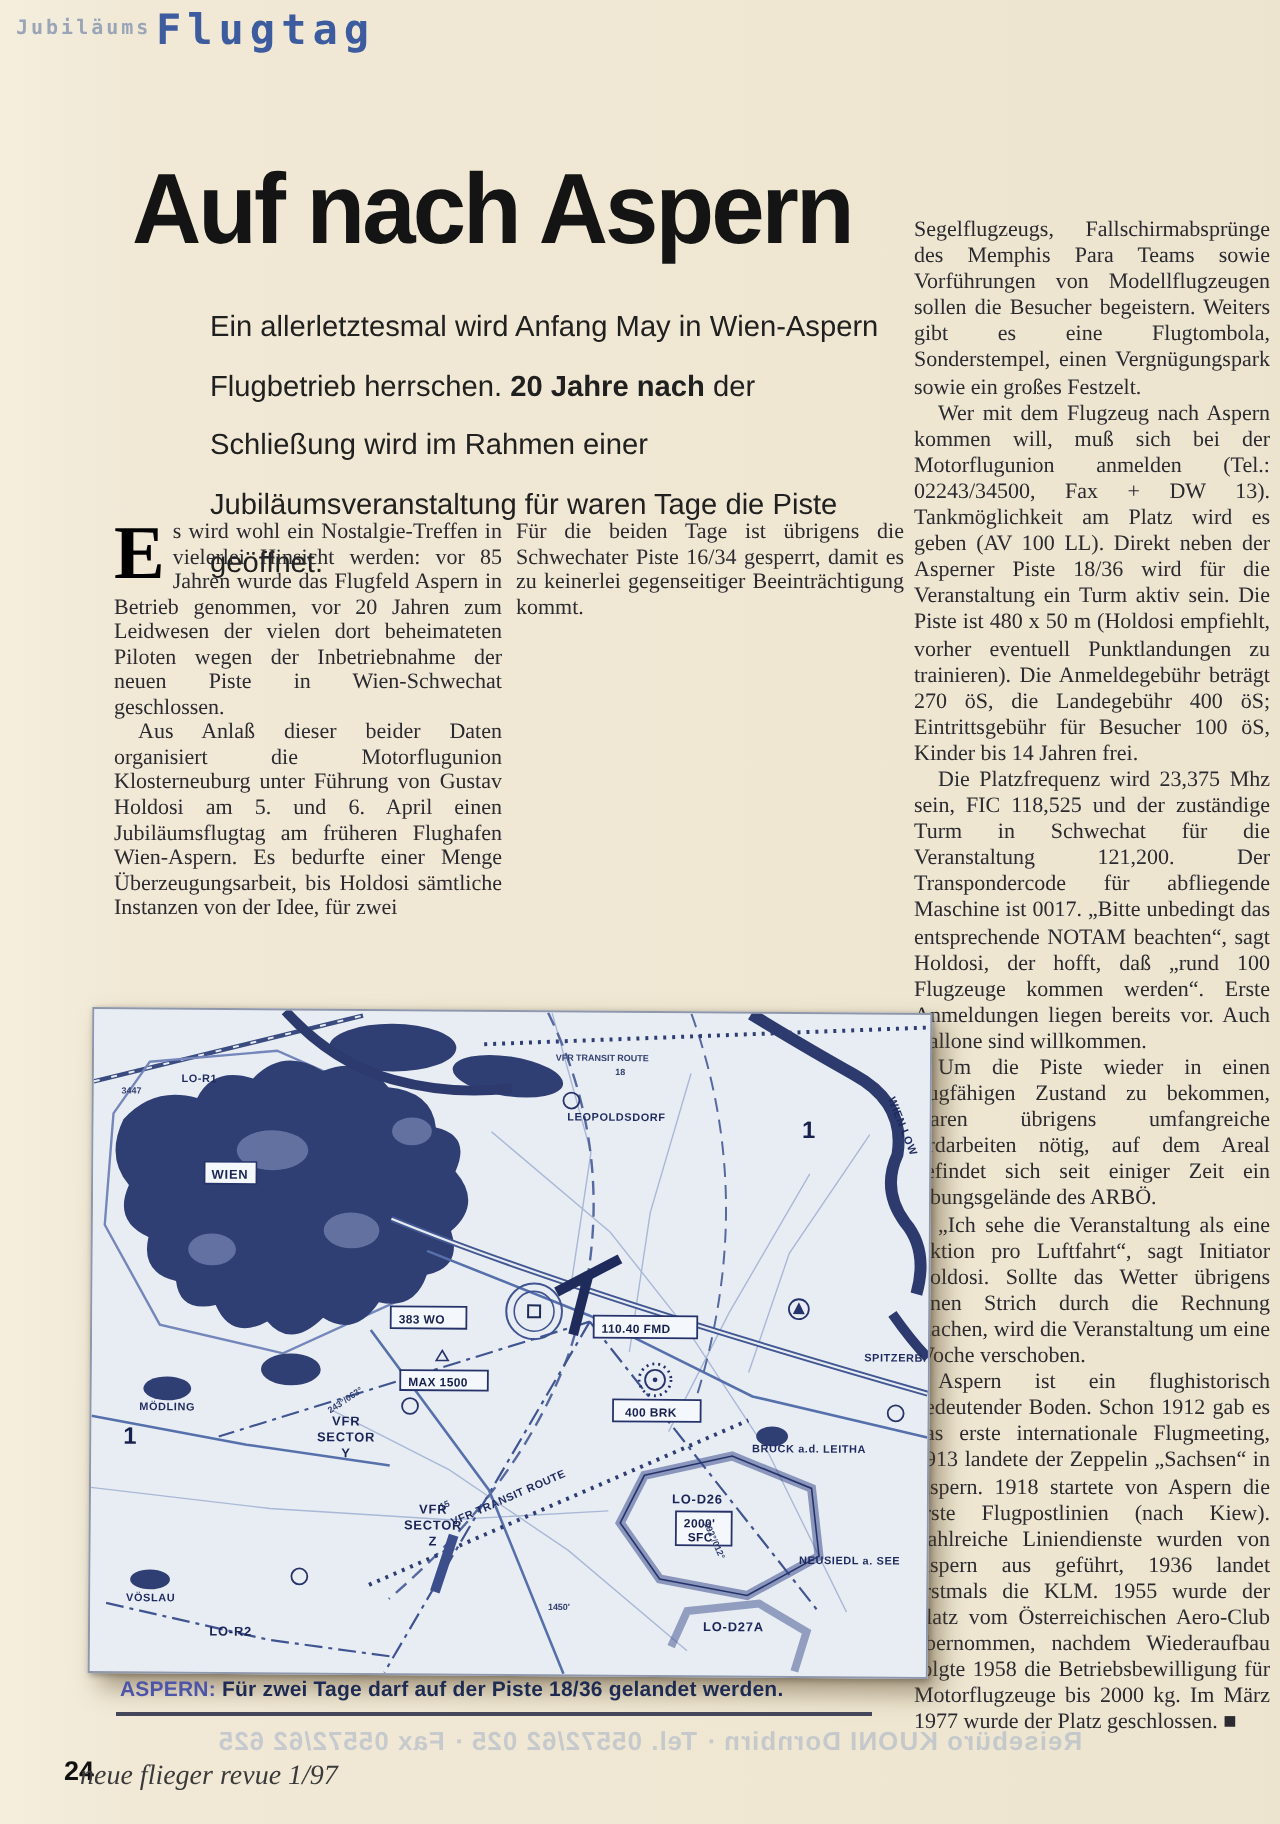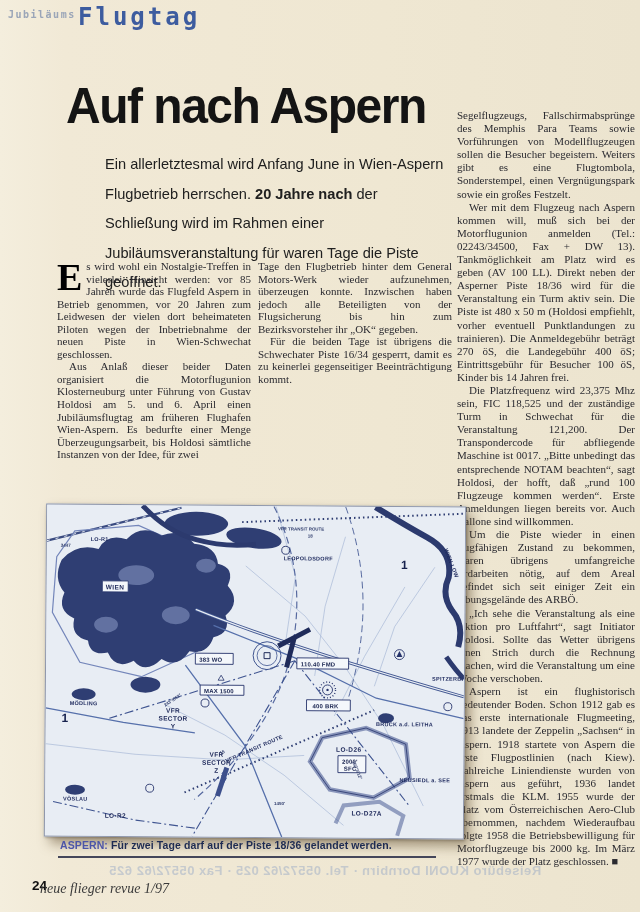--- a/index.html
+++ b/index.html
@@ -3,21 +3,21 @@
 <meta charset="utf-8">
 <style>
   html,body{margin:0;padding:0;}
   #page{position:relative;width:640px;height:912px;overflow:hidden;
         background:linear-gradient(90deg,#f4eedd 0%,#f1e9d6 10%,#efe7d2 60%,#ece4cf 100%);
         font-family:"Liberation Sans",sans-serif;}
   
   .kicker-small{position:absolute;left:8px;top:9px;font-family:"DejaVu Sans Mono",monospace;
         font-size:10px;font-weight:700;letter-spacing:1.5px;color:#9aa5b8;}
   .kicker-large{position:absolute;left:78px;top:3px;font-family:"DejaVu Sans Mono",monospace;
-        font-size:24px;font-weight:700;letter-spacing:3px;color:#3d5c9f;}
+        font-size:21px;font-weight:700;letter-spacing:3px;color:#3d5c9f;}
   
   .headline{position:absolute;left:66px;top:78px;font-size:48px;font-weight:700;
         letter-spacing:-1.5px;color:#141414;white-space:nowrap;transform:scaleY(1.04);}
   .intro{position:absolute;left:105px;top:150px;width:348px;font-size:14.6px;line-height:29.5px;
         color:#202020;}
   .intro b{font-weight:700;margin-top:48px;}
   
   .bodycol{position:absolute;font-family:"Liberation Serif",serif;font-size:11px;
         line-height:12.55px;color:#2a2a30;text-align:justify;}
   .bodycol p{margin:0;}
@@ -56,30 +56,29 @@
 <body>
 
 <div id="page">
 
   <div class="kicker-small">Jubiläums</div>
   <div class="kicker-large">Flugtag</div>
 
   <div class="headline">Auf nach Aspern</div>
 
   <div class="intro">
-    <span>Ein allerletztesmal wird Anfang June in Wien-Aspern Flugbetrieb herrschen. </span><b>20 Jahre nach</b><span> der Schließung wird im Rahmen einer Jubiläumsveranstaltung für waren Tage die Piste geöffnet.</span>
+    <span>Ein allerletztesmal wird Anfang May in Wien-Aspern Flugbetrieb herrschen. </span><b>20 Jahre nach</b><span> der Schließung wird im Rahmen einer Jubiläumsveranstaltung für waren Tage die Piste geöffnet.</span>
   </div>
 
   <div class="bodycol" id="col1">
     <p><span class="dropcap">E</span><span>s wird wohl ein Nostalgie-Treffen in vielerlei Hinsicht werden: vor 85 Jahren wurde das Flugfeld Aspern in Betrieb genommen, vor 20 Jahren zum Leidwesen der vielen dort beheimateten Piloten wegen der Inbetriebnahme der neuen Piste in Wien-Schwechat geschlossen.</span></p>
     <p>Aus Anlaß dieser beider Daten organisiert die Motorflugunion Klosterneuburg unter Führung von Gustav Holdosi am 5. und 6. April einen Jubiläumsflugtag am früheren Flughafen Wien-Aspern. Es bedurfte einer Menge Überzeugungsarbeit, bis Holdosi sämtliche Instanzen von der Idee, für zwei</p>
   </div>
 
   <div class="bodycol" id="col2">
-    <p>Tage den Flugbetrieb hinter dem General Motors-Werk wieder aufzunehmen, überzeugen konnte. Inzwischen haben jedoch alle Beteiligten von der Flugsicherung bis hin zum Bezirksvorsteher ihr „OK“ gegeben.</p>
     <p>Für die beiden Tage ist übrigens die Schwechater Piste 16/34 gesperrt, damit es zu keinerlei gegenseitiger Beeinträchtigung kommt.</p>
   </div>
 
   <div class="bodycol" id="col3">
     <p>Segelflugzeugs, Fallschirmabsprünge des Memphis Para Teams sowie Vorführungen von Modellflugzeugen sollen die Besucher begeistern. Weiters gibt es eine Flugtombola, Sonderstempel, einen Vergnügungspark sowie ein großes Festzelt.</p>
     <p>Wer mit dem Flugzeug nach Aspern kommen will, muß sich bei der Motorflugunion anmelden (Tel.: 02243/34500, Fax + DW 13). Tankmöglichkeit am Platz wird es geben (AV 100 LL). Direkt neben der Asperner Piste 18/36 wird für die Veranstaltung ein Turm aktiv sein. Die Piste ist 480 x 50 m (Holdosi empfiehlt, vorher eventuell Punktlandungen zu trainieren). Die Anmeldegebühr beträgt 270 öS, die Landegebühr 400 öS; Eintrittsgebühr für Besucher 100 öS, Kinder bis 14 Jahren frei.</p>
     <p>Die Platzfrequenz wird 23,375 Mhz sein, FIC 118,525 und der zuständige Turm in Schwechat für die Veranstaltung 121,200. Der Transpondercode für abfliegende Maschine ist 0017. „Bitte unbedingt das entsprechende NOTAM beachten“, sagt Holdosi, der hofft, daß „rund 100 Flugzeuge kommen werden“. Erste Anmeldungen liegen bereits vor. Auch Ballone sind willkommen.</p>
     <p>Um die Piste wieder in einen flugfähigen Zustand zu bekommen, waren übrigens umfangreiche Erdarbeiten nötig, auf dem Areal befindet sich seit einiger Zeit ein Übungsgelände des ARBÖ.</p>
     <p>„Ich sehe die Veranstaltung als eine Aktion pro Luftfahrt“, sagt Initiator Holdosi. Sollte das Wetter übrigens einen Strich durch die Rechnung machen, wird die Veranstaltung um eine Woche verschoben.</p>
     <p>Aspern ist ein flughistorisch bedeutender Boden. Schon 1912 gab es das erste internationale Flugmeeting, 1913 landete der Zeppelin „Sachsen“ in Aspern. 1918 startete von Aspern die erste Flugpostlinien (nach Kiew). Zahlreiche Liniendienste wurden von Aspern aus geführt, 1936 landet erstmals die KLM. 1955 wurde der Platz vom Österreichischen Aero-Club übernommen, nachdem Wiederaufbau folgte 1958 die Betriebsbewilligung für Motorflugzeuge bis 2000 kg. Im März 1977 wurde der Platz geschlossen. ■</p>

